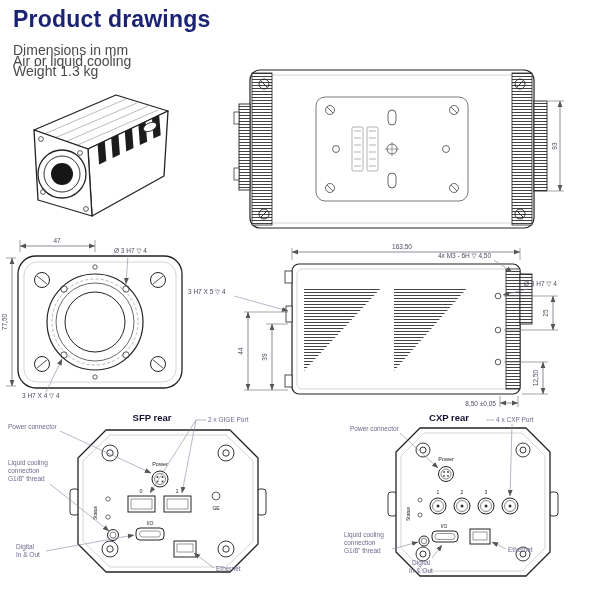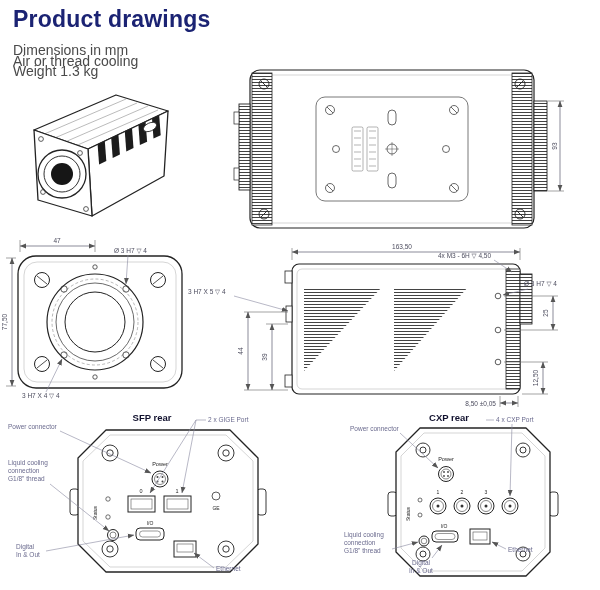--- a/index.html
+++ b/index.html
@@ -22,21 +22,21 @@
 </style>
 </head>
 <body>
 
 <div class="page">
 
   <div class="header">
     <div class="title">Product drawings</div>
     <div class="specs">
       <div>Dimensions in mm</div>
-      <div>Air or thread cooling</div>
+      <div>Air or liquid cooling</div>
       <div>Weight 1.3 kg</div>
     </div>
   </div>
 
   <svg class="canvas" width="600" height="590" viewBox="0 0 600 590">
     <defs>
       <pattern id="ph" width="4" height="3" patternUnits="userSpaceOnUse">
         <rect width="4" height="3" fill="#fff"></rect>
         <line x1="0" y1="1.5" x2="4" y2="1.5" stroke="#2e2e2e" stroke-width="0.9"></line>
       </pattern>

